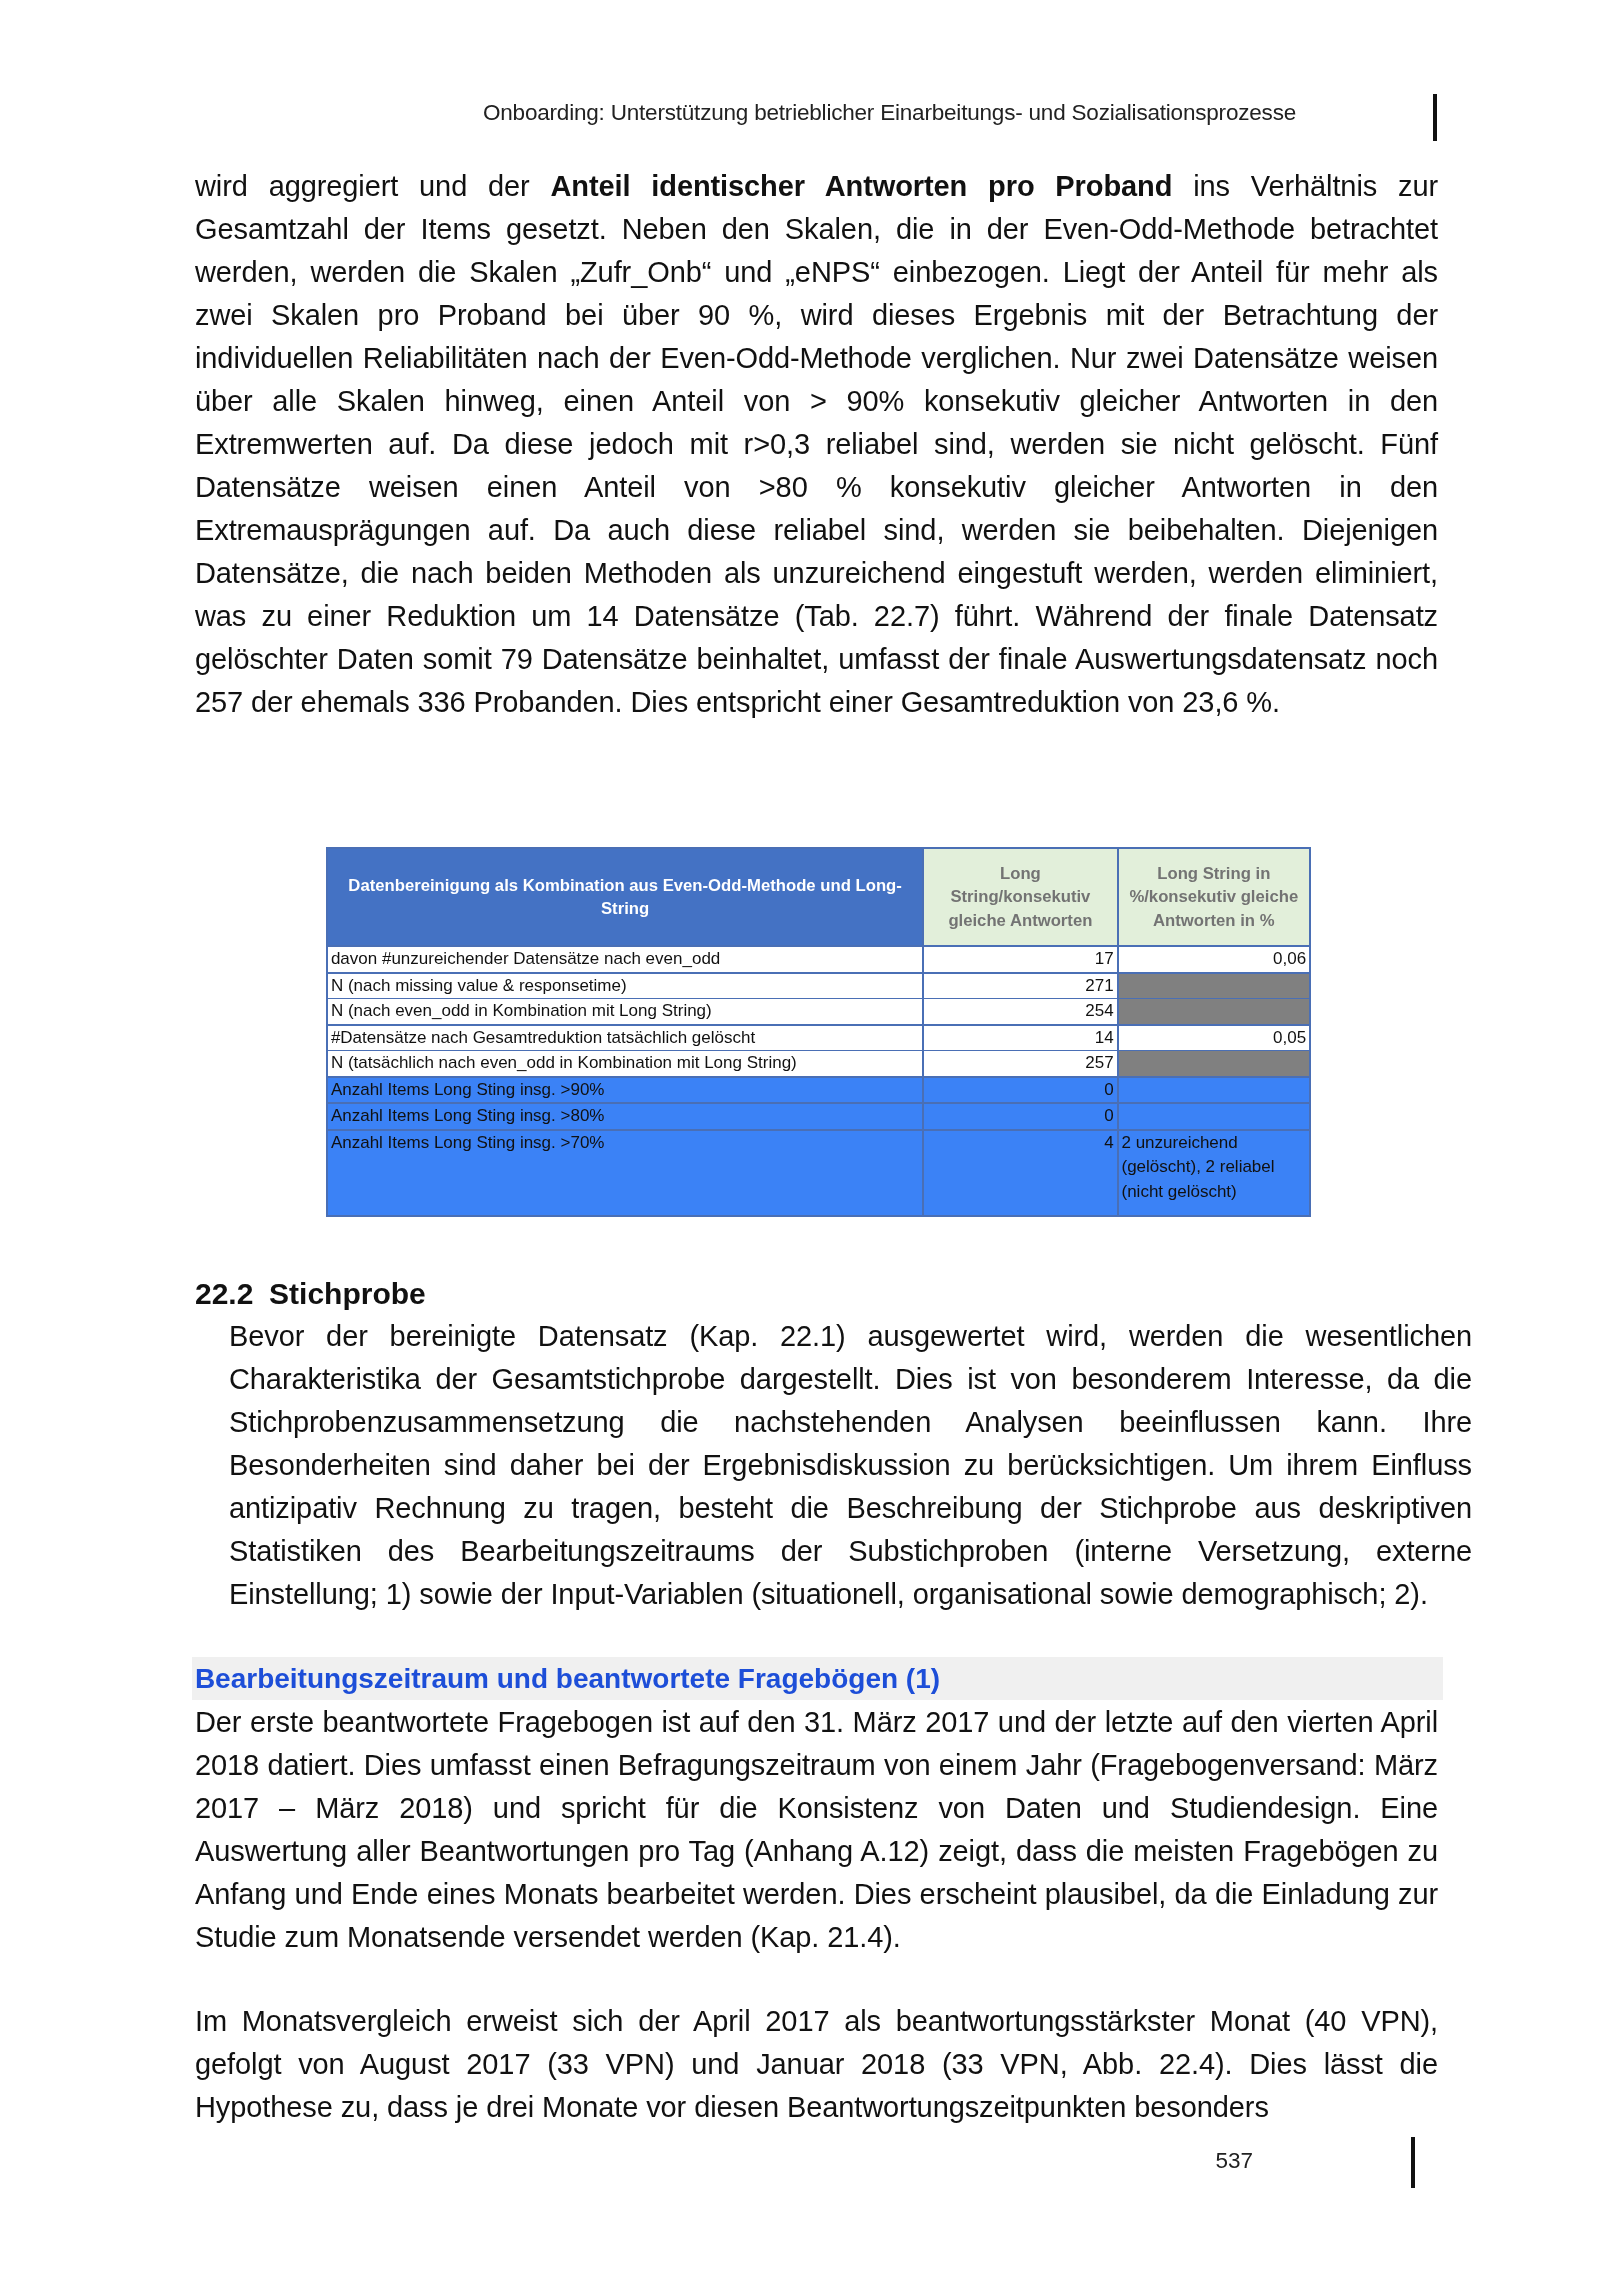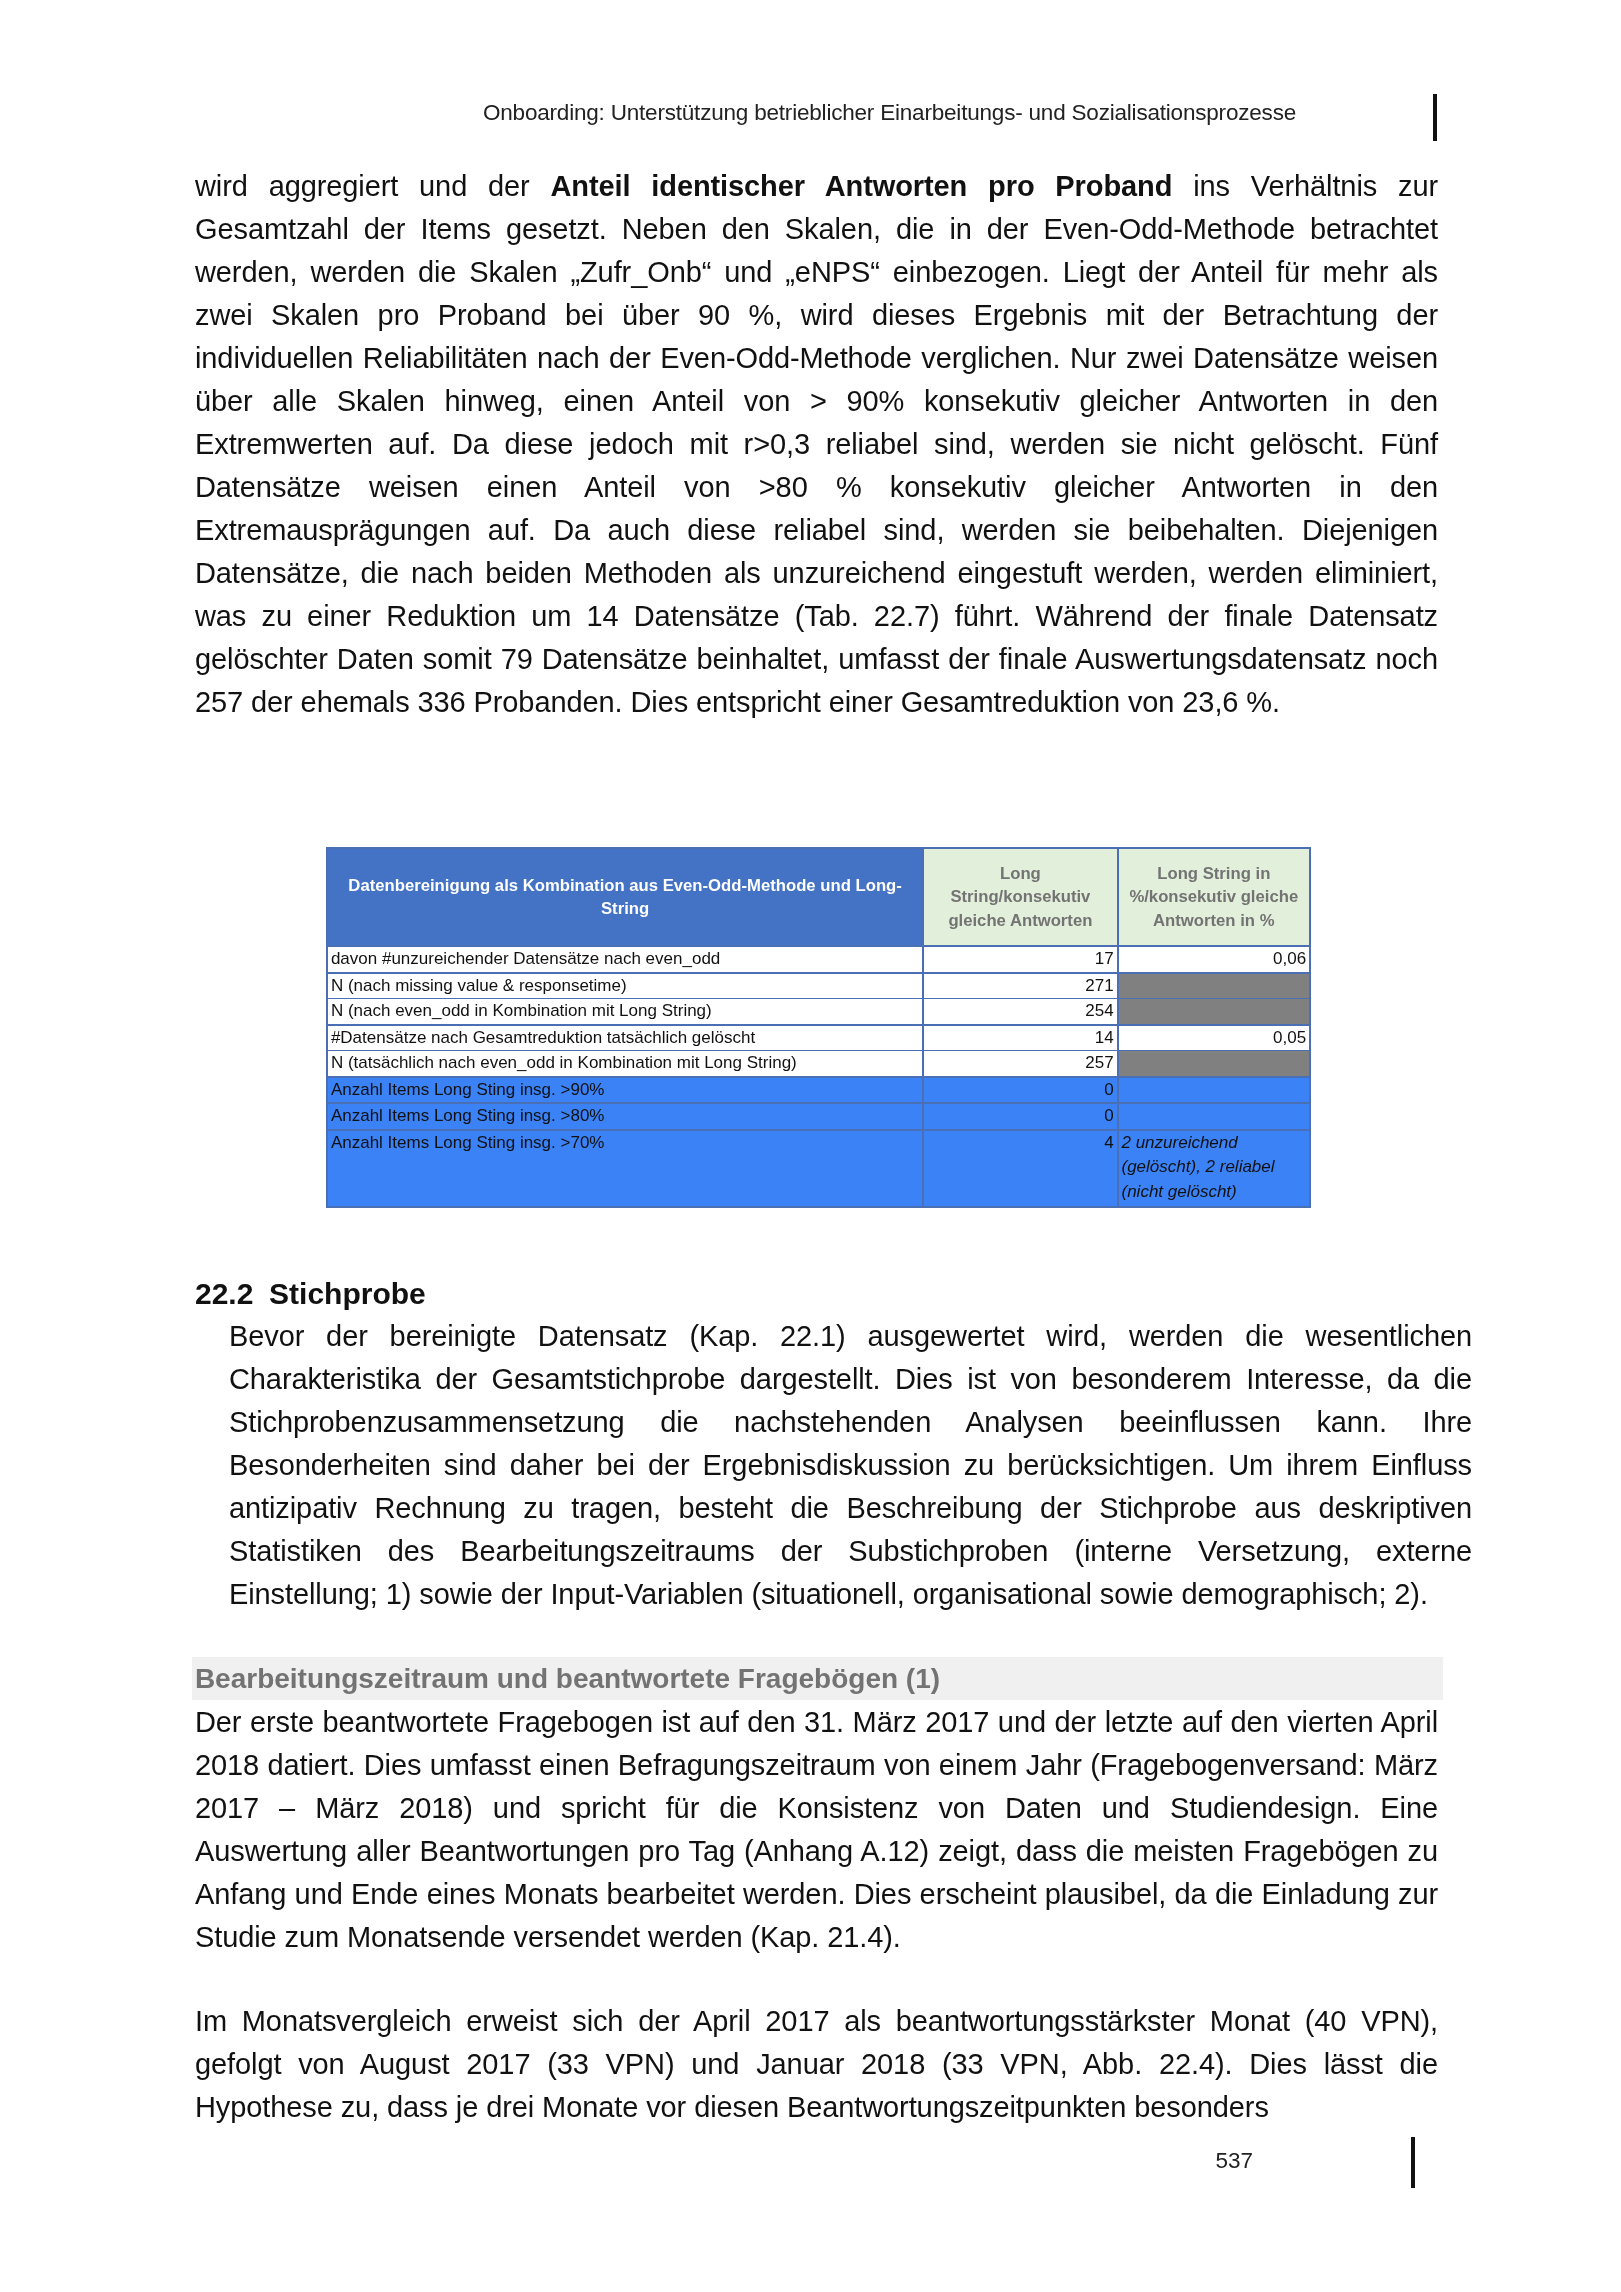--- a/index.html
+++ b/index.html
@@ -33,21 +33,21 @@
     .section-heading {
       position: absolute; left: 195px; top: 1277px;
       font-family: "Liberation Sans", sans-serif; font-weight: bold; font-size: 30px; color: #111;
     }
     .section-heading .num { margin-right: 15.7px; }
 
     .subheading {
       position: absolute; left: 192px; top: 1657px; width: 1251px; height: 43px;
       background: #f0f0f0;
       font-family: "Liberation Sans", sans-serif; font-weight: bold; font-size: 28px; line-height: 43px;
-      padding-left: 2.9px; box-sizing: border-box; color: #737373;
+      padding-left: 2.9px; box-sizing: border-box; color: #1d4ed8;
     }
 
     
     .data-table {
       position: absolute; left: 326px; top: 847px; width: 985px;
       border-collapse: collapse;
       font-family: "Liberation Sans", sans-serif; color: #111;
       border: 2.9px solid #4a6fb5;
     }
     .data-table th {
@@ -60,21 +60,21 @@
     .data-table th.col3 { width: 192px; }
     .data-table td {
       font-size: 17px; line-height: 22.5px; padding: 1px 2.9px; border-left: 2px solid #4a6fb5; border-right: 2px solid #4a6fb5;
       border-top: 1px solid #4a6fb5; border-bottom: 1px solid #4a6fb5; vertical-align: top;
     }
     .data-table td.num { text-align: right; }
     .data-table tr.light td { background: #ffffff; }
     .data-table tr.grey td { background: #3b82f6; }
     .data-table td.shaded { background: #808080 !important; }
     .data-table tr.group-start td { border-top: 2.9px solid #4a6fb5; }
-    .data-table td.note { line-height: 24.5px; padding-top: 0; padding-bottom: 2px; font-style: italic; }
+    .data-table td.note { line-height: 24.5px; padding-top: 0; padding-bottom: 11px; }
 
     .page-number {
       position: absolute; top: 2148px; right: 231px;
       font-family: "Liberation Sans", sans-serif; font-size: 22.5px; color: #222;
     }
     .footer-rule { position: absolute; top: 2137px; left: 1411px; width: 3.9px; height: 51px; background: #111; }
   </style>
 </head>
 <body>
 

